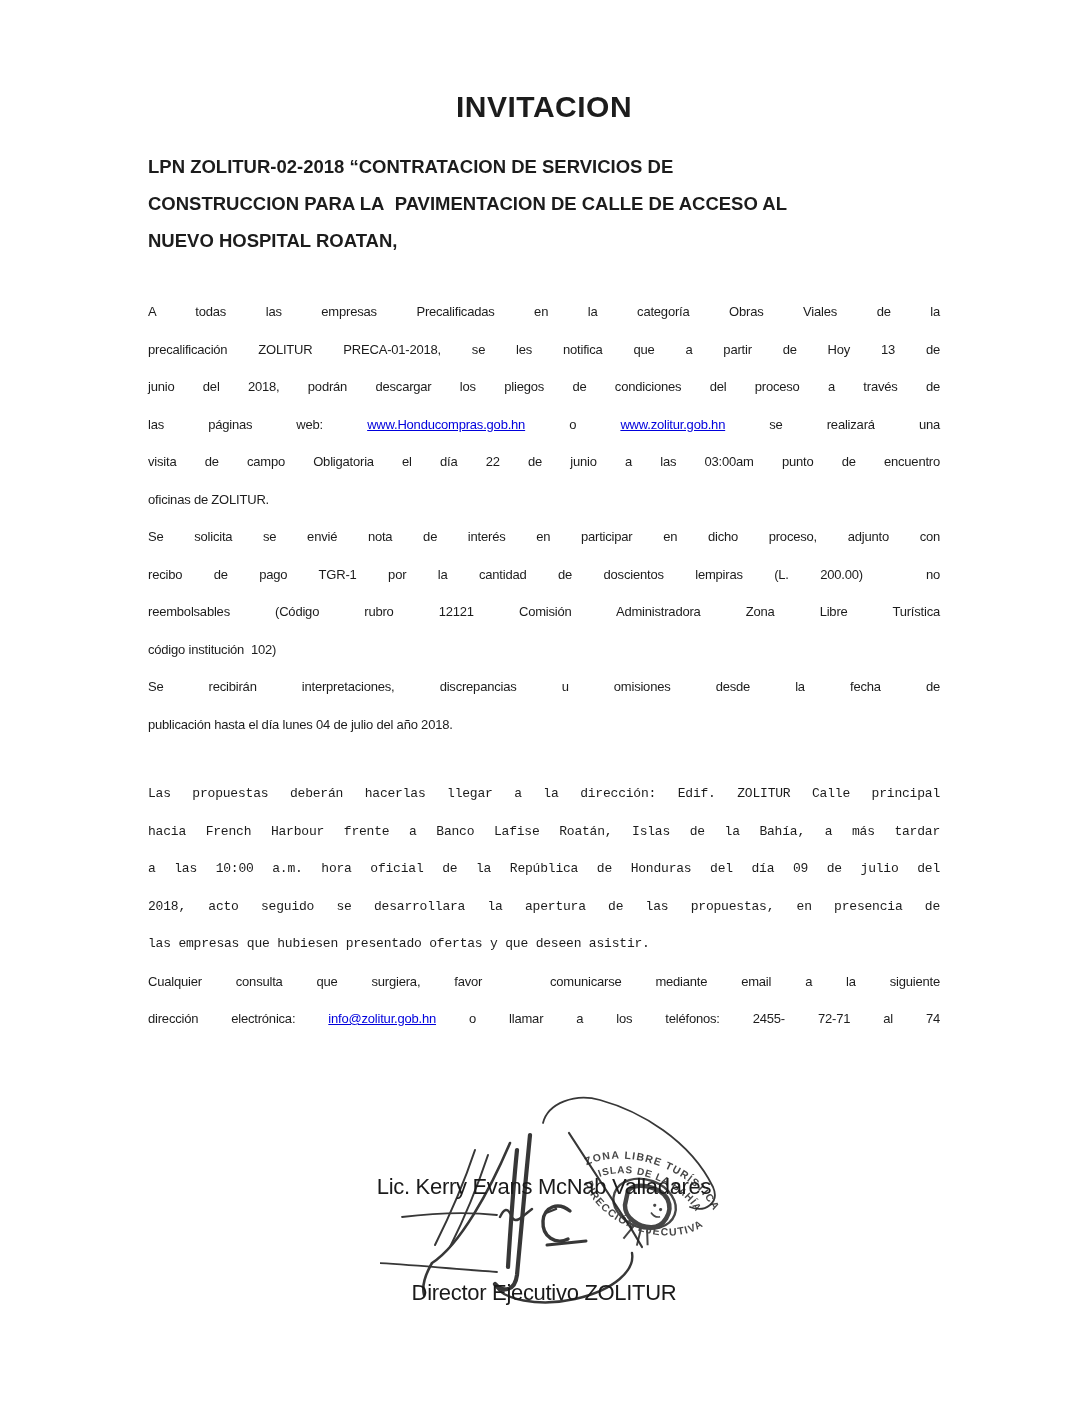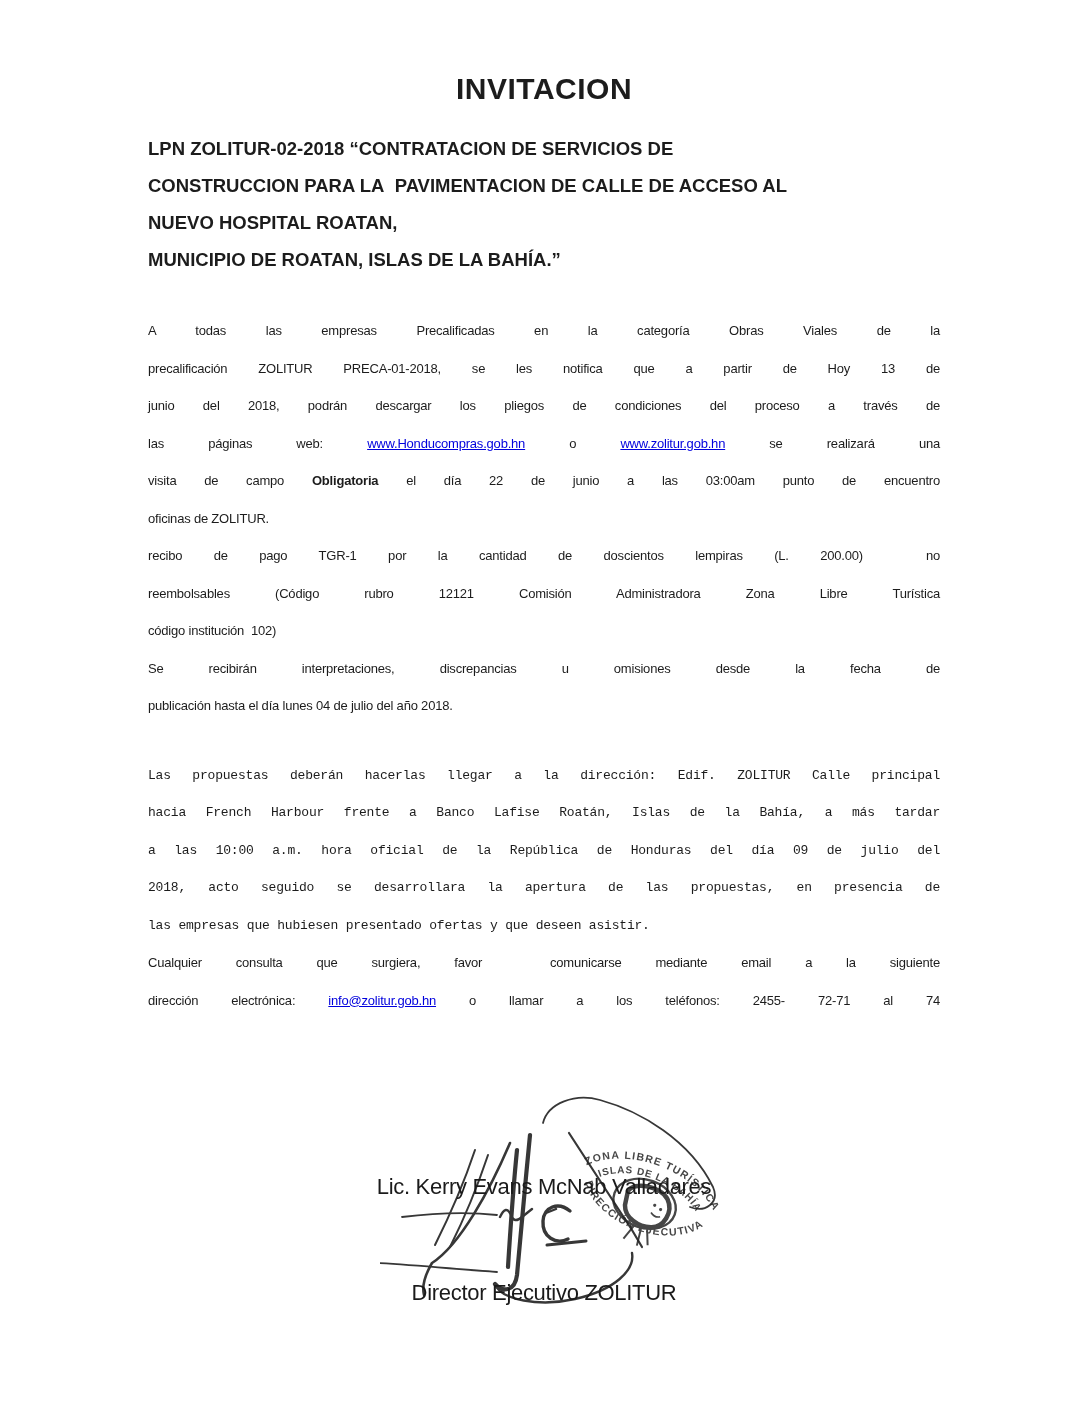--- a/index.html
+++ b/index.html
@@ -10,21 +10,21 @@
     background:#ffffff;
     color:var(--ink,#1c1c1c);
     font-family:"Liberation Sans", sans-serif;
     overflow:hidden;
   }
   .content{
     width:792px;
     margin:0 auto;
   }
   .doc-title{
-    padding-top:72px;
+    padding-top:90px;
     text-align:center;
     font-size:30px;
     font-weight:bold;
     line-height:34px;
     letter-spacing:.5px;
   }
   .subtitle{
     margin-top:24px;
     text-align:left;
     font-weight:bold;
@@ -44,21 +44,21 @@
   }
   .line.j{
     text-align:justify;
     text-align-last:justify;
   }
   .lnk{
     color:var(--link,#0000dd);
     text-decoration:underline;
     cursor:pointer;
   }
-  b{font-weight:bold;margin-top:41px;}
+  b{font-weight:normal;margin-top:41px;}
   
   .sig-name,.sig-title{
     position:absolute;
     left:0;right:0;
     text-align:center;
     font-size:22px;
     letter-spacing:-0.3px;
     line-height:30px;
     color:#1a1a1a;
   }
@@ -74,33 +74,33 @@
 <div class="page">
 
   <div class="content">
 
     <div class="doc-title">INVITACION</div>
 
     <div class="subtitle">
       <div>LPN ZOLITUR-02-2018 “CONTRATACION DE SERVICIOS DE</div>
       <div>CONSTRUCCION PARA LA&nbsp; PAVIMENTACION DE CALLE DE ACCESO AL</div>
       <div>NUEVO HOSPITAL ROATAN,</div>
-      <div>MUNICIPIO DE ROATAN, ISLAS DE LA BAHÍA.”</div>
     </div>
 
     <div class="body-text">
         <div class="para">
           <div class="line j"><span>A todas las empresas Precalificadas en la categoría Obras Viales de la</span></div>
           <div class="line j"><span>precalificación ZOLITUR PRECA-01-2018, se les notifica que a partir de Hoy 13 de</span></div>
           <div class="line j"><span>junio del 2018, podrán descargar los pliegos de condiciones del proceso a través de</span></div>
           <div class="line j"><span>las páginas web: </span><a href="#" class="lnk">www.Honducompras.gob.hn</a><span> o </span><a href="#" class="lnk">www.zolitur.gob.hn</a><span> se realizará una</span></div>
           <div class="line j"><span>visita de campo </span><b>Obligatoria</b><span> el día 22 de junio a las 03:00am punto de encuentro</span></div>
           <div class="line"><span>oficinas de ZOLITUR.</span></div>
         </div>
         <div class="para">
+          <div class="line j"><span>Se solicita se envié nota de interés en participar en dicho proceso, adjunto con</span></div>
           <div class="line j"><span>recibo de pago TGR-1 por la cantidad de doscientos lempiras (L. 200.00)&nbsp; no</span></div>
           <div class="line j"><span>reembolsables (Código rubro 12121 Comisión Administradora Zona Libre Turística</span></div>
           <div class="line"><span>código institución&nbsp; 102)</span></div>
         </div>
         <div class="para">
           <div class="line j"><span>Se recibirán interpretaciones, discrepancias u omisiones desde la fecha de</span></div>
           <div class="line"><span>publicación hasta el día lunes 04 de julio del año 2018.</span></div>
         </div>
         <div class="para space">
           <div class="line j"><span>Las propuestas deberán hacerlas llegar a la dirección: Edif. ZOLITUR Calle principal</span></div>

